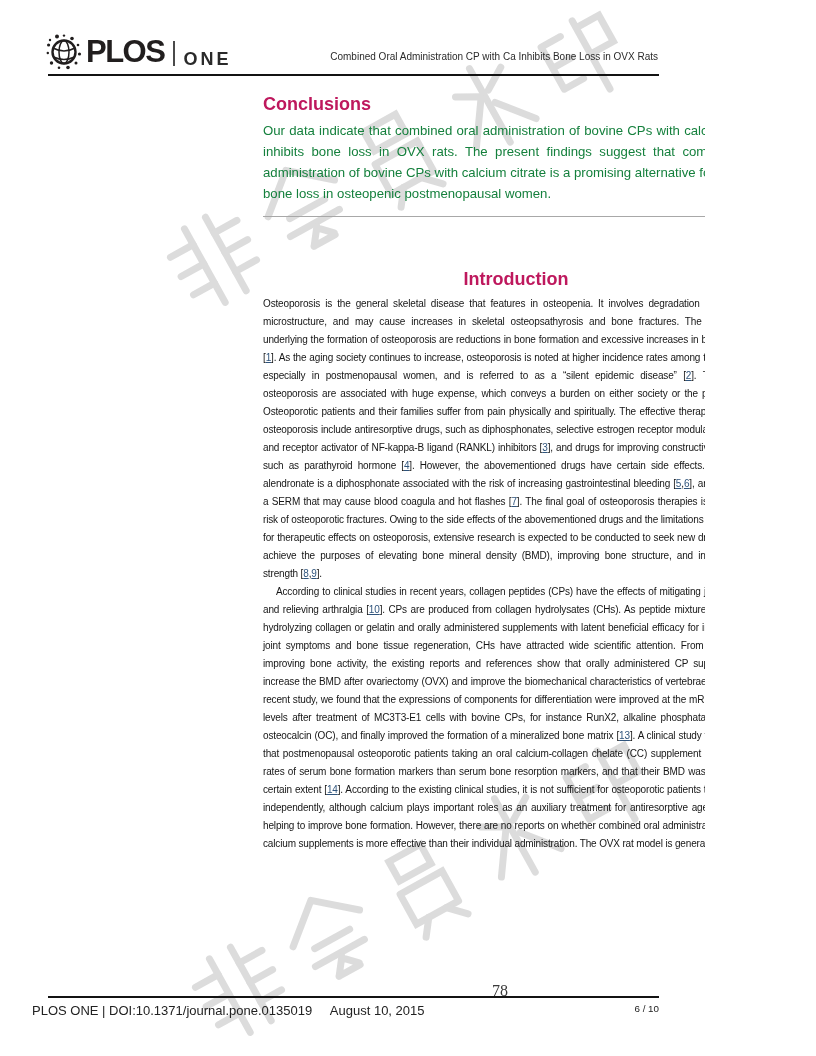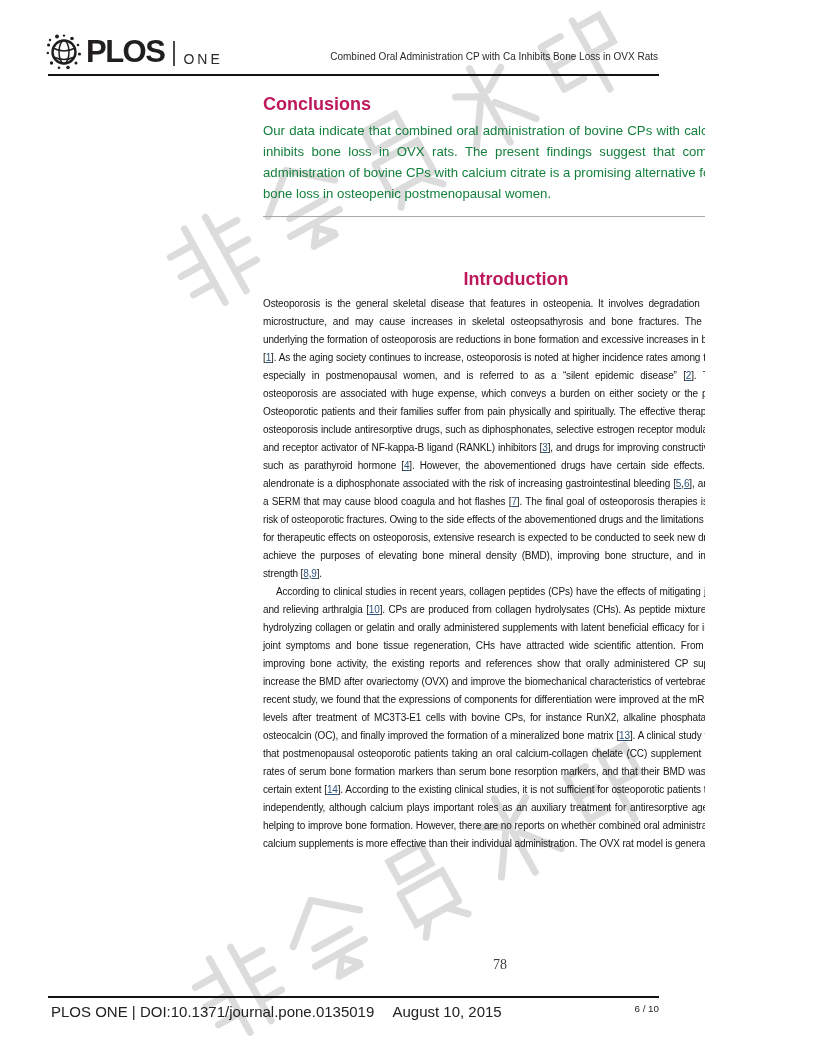--- a/index.html
+++ b/index.html
@@ -6,43 +6,43 @@
   .page{position:relative;width:705px;height:1056px;background:#fff;overflow:hidden;
         font-family:"Liberation Sans",sans-serif;color:#1b1b1b;}
   
   .wm{position:absolute;pointer-events:none;z-index:0;}
   
   .brand-row{position:absolute;left:46px;top:33px;display:flex;align-items:center;z-index:2;}
   .globe{margin-right:4px;}
   .brand-name{font-weight:700;font-size:31px;letter-spacing:-1.5px;color:#211e1e;
               font-family:"Liberation Sans",sans-serif;line-height:34px;}
   .brand-divider{width:2px;height:25px;background:#4a4a4a;margin:2px 8px 0 9px;}
-  .brand-edition{font-weight:400;font-size:14px;letter-spacing:3px;color:#2a2a2a;margin-top:14px;}
+  .brand-edition{font-weight:700;font-size:18px;letter-spacing:3px;color:#2a2a2a;margin-top:14px;}
   .running-title{position:absolute;right:47px;top:51px;font-size:10px;color:#2b2b2b;z-index:2;}
   .rule-top{position:absolute;left:48px;right:46px;top:74px;height:2px;background:#131313;z-index:2;}
   
   .content{position:absolute;left:263px;top:0;width:506px;z-index:1;}
   .heading{font-family:"Liberation Sans",sans-serif;font-weight:700;font-size:18px;
            line-height:20px;color:#be185d;margin:0;}
   .h-conclusions{margin:94px 0 6px 0;}
   .h-intro{margin:52px 0 6px 0;text-align:center;}
   .conclusions-body{margin:0;font-family:"Liberation Sans",sans-serif;font-size:13.2px;
                     line-height:21px;color:#15803d;text-align:justify;}
   .section-rule{border:none;border-top:1px solid #a8a8a8;margin:12px 0 0 0;}
   .intro-paragraphs p{margin:0;font-family:Liberation Sans, sans-serif;font-size:10px;
                       line-height:18px;letter-spacing:-0.15px;color:#151515;text-align:justify;}
   .intro-paragraphs p + p{text-indent:13px;}
   .cite{color:#2f547c;text-decoration:underline;cursor:pointer;}
   
   .rule-bottom{position:absolute;left:48px;right:46px;top:996px;height:2px;background:#131313;z-index:2;}
-  .footer-left{position:absolute;left:51px;top:1003px;font-size:15px;color:#222;z-index:2;}
+  .footer-left{position:absolute;left:32px;top:1003px;font-size:13px;color:#222;z-index:2;}
   .footer-left .date{margin-left:14px;}
   .footer-right{position:absolute;right:46px;top:1003px;font-size:9.8px;color:#222;z-index:2;}
-  .scan-page{position:absolute;left:430px;top:957px;width:140px;text-align:center;
-             font-family:"Liberation Serif",serif;font-size:14px;color:#3a3a3a;z-index:2;}
+  .scan-page{position:absolute;left:430px;top:982px;width:140px;text-align:center;
+             font-family:"Liberation Serif",serif;font-size:16px;color:#3a3a3a;z-index:2;}
 </style>
 </head>
 <body>
 
 <div class="page">
 
   <svg class="wm" style="left:119px;top:98px;transform:rotate(-29deg);" width="560" height="120" viewBox="0 0 560 120">
     <defs>
       <g id="wmg" stroke="#c7c7c7" stroke-width="7" fill="none" stroke-linecap="round" opacity="0.62">
 

